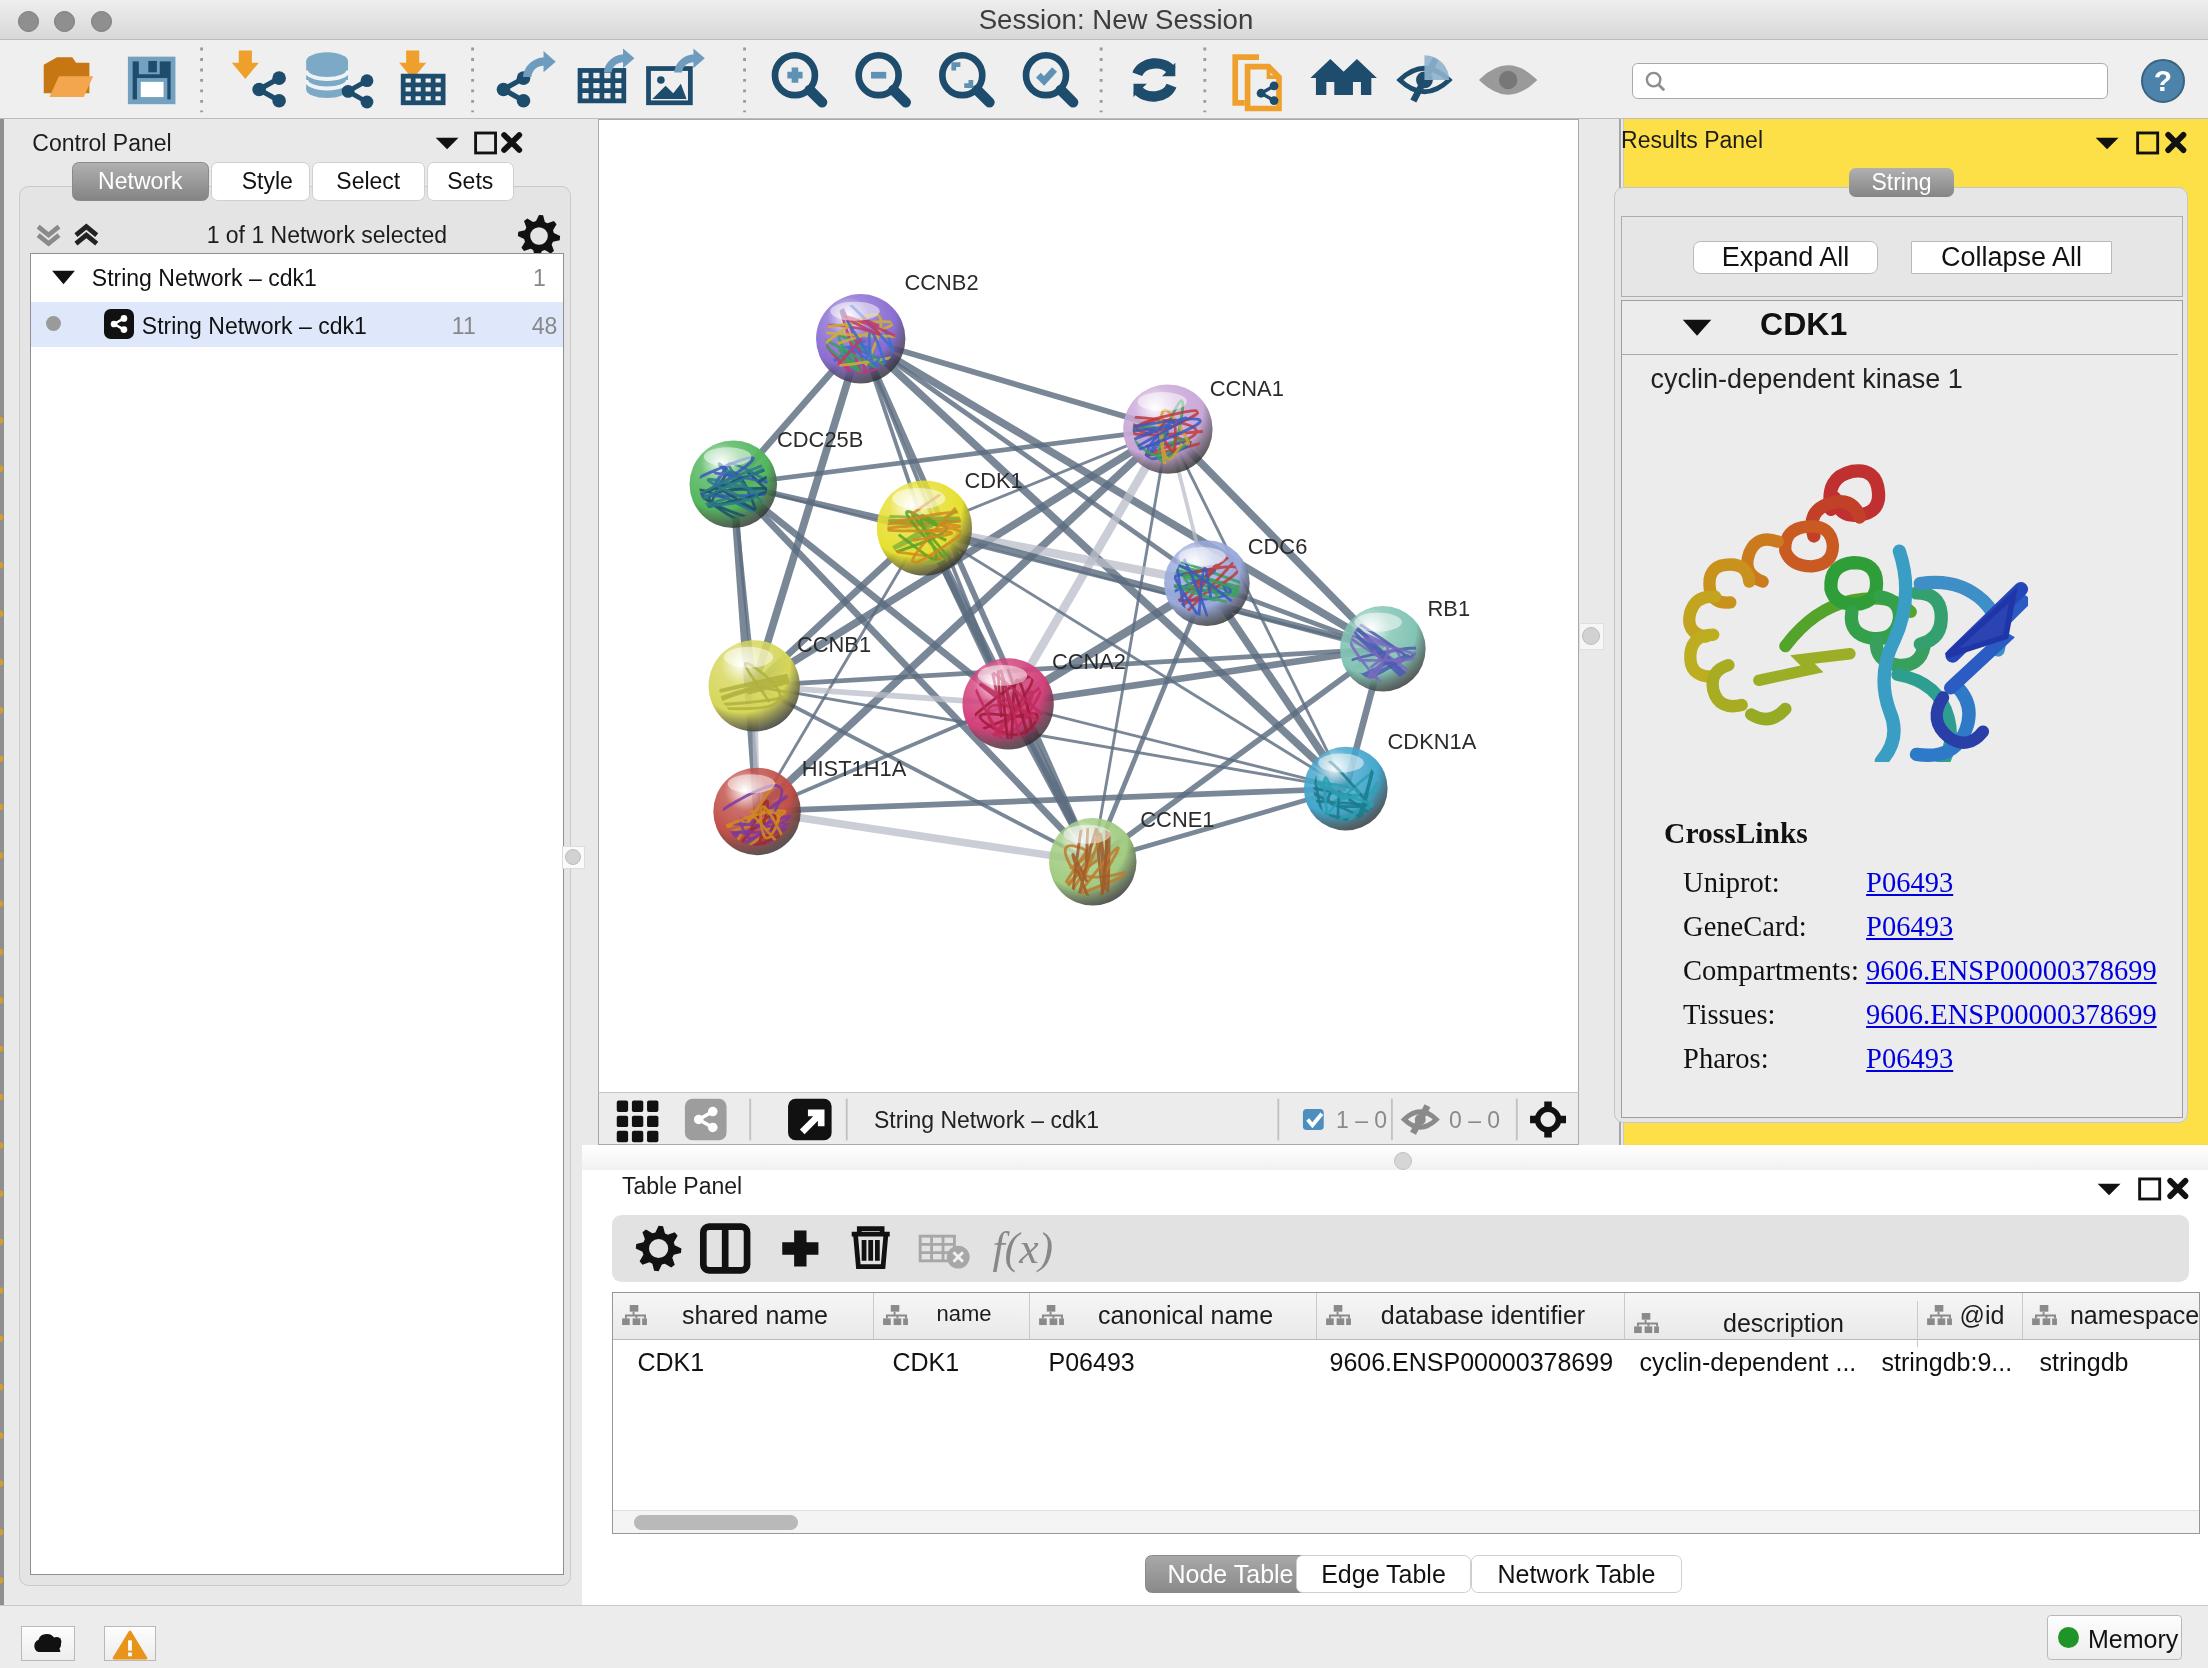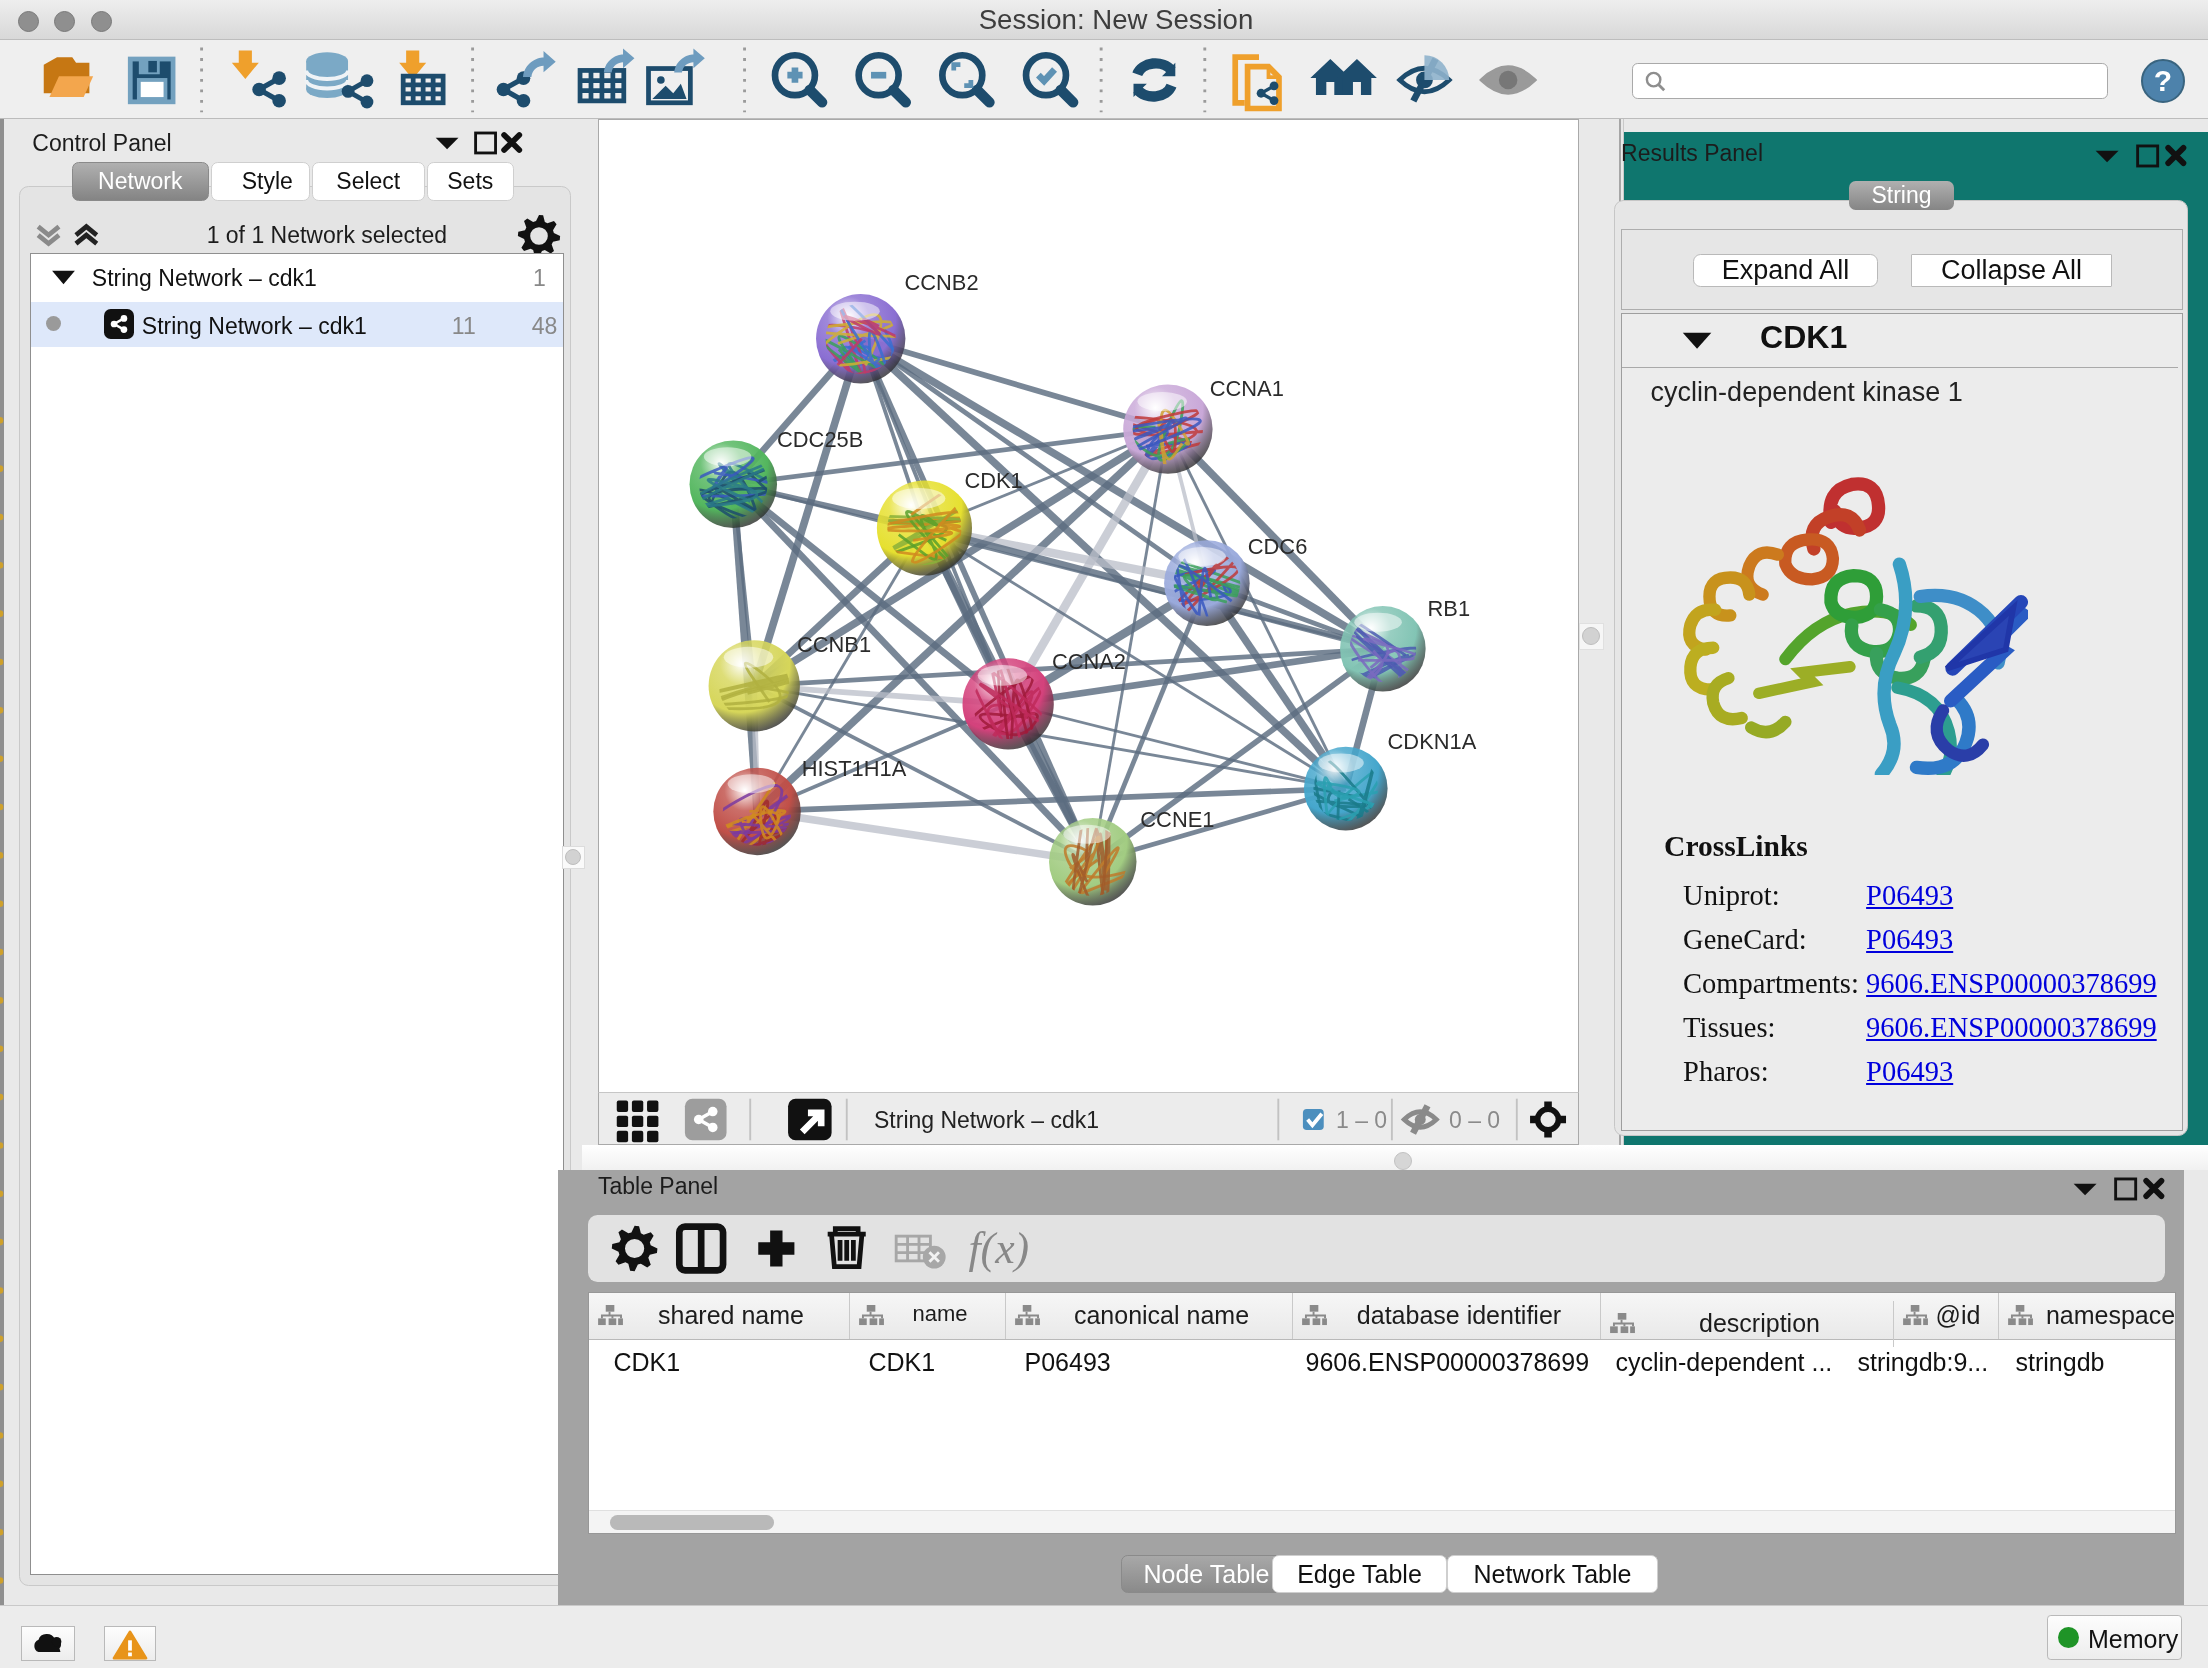--- a/index.html
+++ b/index.html
@@ -523,21 +523,21 @@
         </g>
 </svg>
 <div class="abs" style="left:275px;top:14.3px;font-size:23px;color:#222;">String Network – cdk1</div>
 <div class="abs" style="left:737px;top:14.3px;font-size:23px;color:#8a8a8a;">1 – 0</div>
 <div class="abs" style="left:850px;top:14.3px;font-size:23px;color:#8a8a8a;">0 – 0</div>
 </div>
 <div class="abs" style="left:1619px;top:119px;width:1.9px;height:1026px;background:#a6a6a6;"></div>
 <div class="abs" style="left:1623px;top:119px;width:1px;height:1026px;background:#c9c9c9;"></div>
 <div class="abs" style="left:1579px;top:623px;width:23px;height:25px;background:#f6f6f6;border:1px solid #e0e0e0;"></div>
 <div class="abs" style="left:1582px;top:627px;width:16px;height:16px;border-radius:50%;background:#d2d2d2;border:1px solid #bdbdbd;"></div>
-<div class="abs" style="left:1624px;top:132px;width:584px;height:1026px;background:#0f766e;">
+<div class="abs" style="left:1624px;top:119px;width:584px;height:1026px;background:#fde047;">
 <div class="abs panel-title" style="left:-2.9px;top:7.6px;">Results Panel</div>
 <svg class="abs" style="left:464px;top:11.4px;" width="105" height="25" viewBox="0 0 110 26">
  <path d="M8,8 L32,8 L20,20 Z" fill="#111"></path>
  <rect x="52" y="3" width="21" height="21" fill="none" stroke="#111" stroke-width="3"></rect>
  <path d="M84,5 L100,21 M100,5 L84,21" stroke="#111" stroke-width="6" stroke-linecap="round"></path>
       </svg>
 <div class="abs" style="left:-10.5px;top:68px;width:574px;height:936px;background:#e6e6e6;
  border:1px solid #c6c6c6;border-radius:9.5px;box-sizing:border-box;"></div>
 <div class="abs" style="left:225px;top:49px;width:105px;height:28.5px;border-radius:6.7px;
  background:linear-gradient(#b0b0b0,#858585);color:#fff;font-size:23px;text-align:center;line-height:28.5px;">String</div>
@@ -582,21 +582,21 @@
         </svg>
  <div class="abs" style="left:42px;top:516px;font-size:29.5px;font-weight:bold;font-family:Liberation Serif, serif;color:#111;">CrossLinks</div>
  <div class="abs" style="left:61px;top:560px;font-size:28.5px;font-family:'Liberation Serif',serif;color:#111;line-height:44px;">
    Uniprot:<br>GeneCard:<br>Compartments:<br>Tissues:<br>Pharos:</div>
  <div class="abs" style="left:244px;top:560px;font-size:28.5px;font-family:'Liberation Serif',serif;color:#0000dd;line-height:44px;text-decoration:underline;">
    P06493<br>P06493<br>9606.ENSP00000378699<br>9606.ENSP00000378699<br>P06493</div>
 </div>
 </div>
 <div class="abs" style="left:582px;top:1145px;width:1626px;height:25px;background:linear-gradient(#ffffff,#f1f1f1);"></div>
 <div class="abs" style="left:1394px;top:1152px;width:16px;height:16px;border-radius:50%;background:#d6d6d6;border:1px solid #c2c2c2;"></div>
-<div class="abs" style="left:558px;top:1170px;width:1626px;height:436px;background:#a3a3a3;">
+<div class="abs" style="left:582px;top:1170px;width:1626px;height:436px;background:#ffffff;">
 <div class="abs panel-title" style="left:40px;top:2.9px;">Table Panel</div>
 <svg class="abs" style="left:1508px;top:5.7px;" width="105" height="25" viewBox="0 0 110 26">
  <path d="M8,8 L32,8 L20,20 Z" fill="#111"></path>
  <rect x="52" y="3" width="21" height="21" fill="none" stroke="#111" stroke-width="3"></rect>
  <path d="M84,5 L100,21 M100,5 L84,21" stroke="#111" stroke-width="6" stroke-linecap="round"></path>
       </svg>
 <div class="abs" style="left:29.5px;top:45px;width:1577px;height:67px;background:#e2e2e2;border-radius:9.5px;"></div>
 <svg class="abs" style="left:29.5px;top:45px;" width="1577" height="67" viewBox="0 0 1658 70">
 <path d="M49.0,11.0 L53.7,11.5 L55.6,19.0 L58.6,20.6 L66.0,18.0 L69.0,21.7 L65.0,28.4 L65.9,31.6 L73.0,35.0 L72.5,39.7 L65.0,41.6 L63.4,44.6 L66.0,52.0 L62.3,55.0 L55.6,51.0 L52.4,51.9 L49.0,59.0 L44.3,58.5 L42.4,51.0 L39.4,49.4 L32.0,52.0 L29.0,48.3 L33.0,41.6 L32.1,38.4 L25.0,35.0 L25.5,30.3 L33.0,28.4 L34.6,25.4 L32.0,18.0 L35.7,15.0 L42.4,19.0 L45.6,18.1 Z M59.1,35.0 A10.1,10.1 0 1 0 38.9,35.0 A10.1,10.1 0 1 0 59.1,35.0 Z" fill="#111" fill-rule="evenodd"></path>
 <rect x="96" y="12" width="46" height="46" rx="6" fill="none" stroke="#111" stroke-width="7"></rect>

